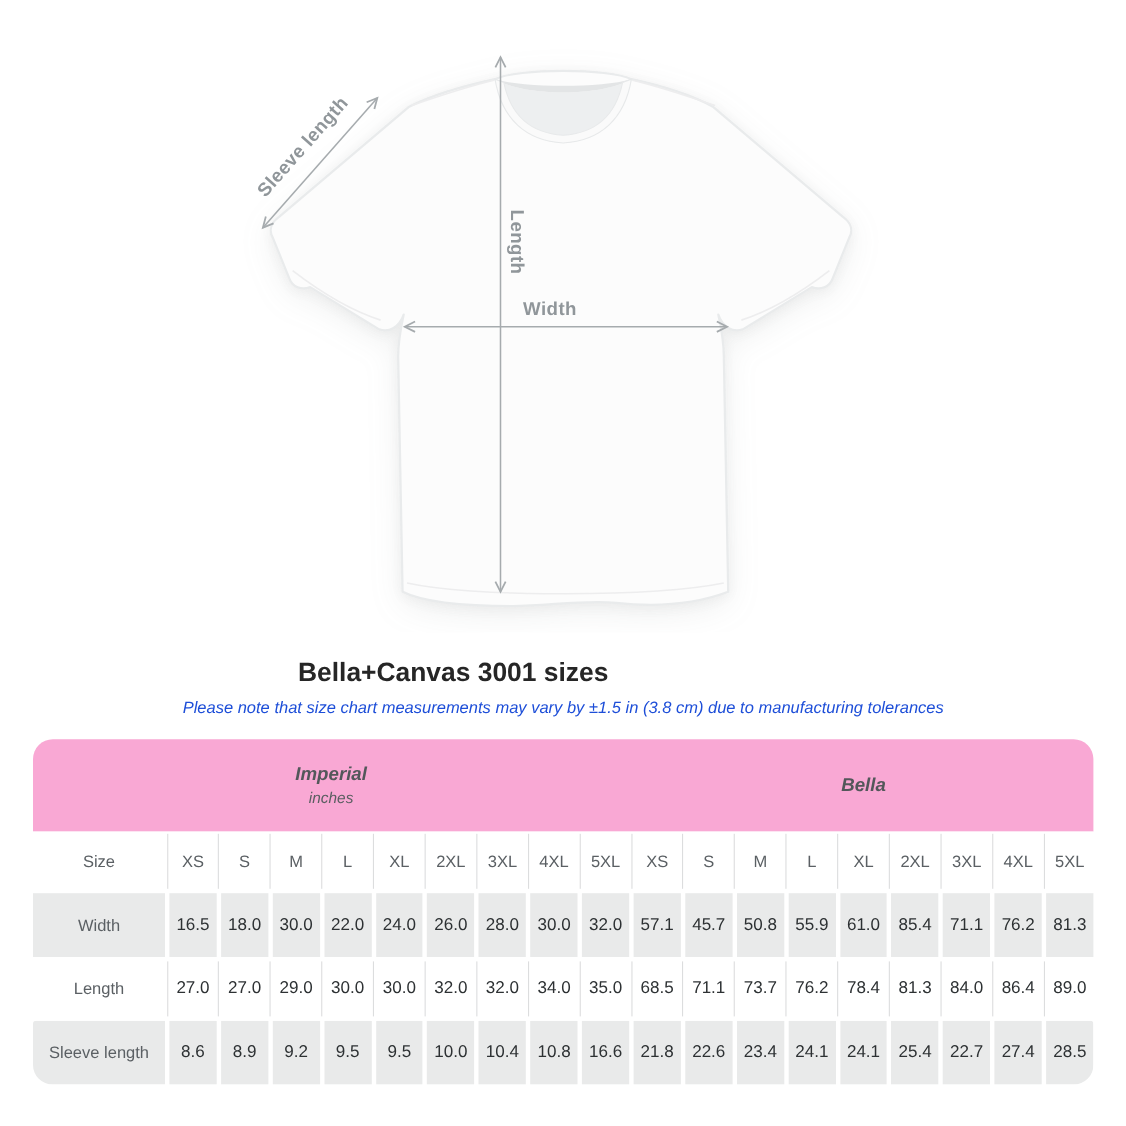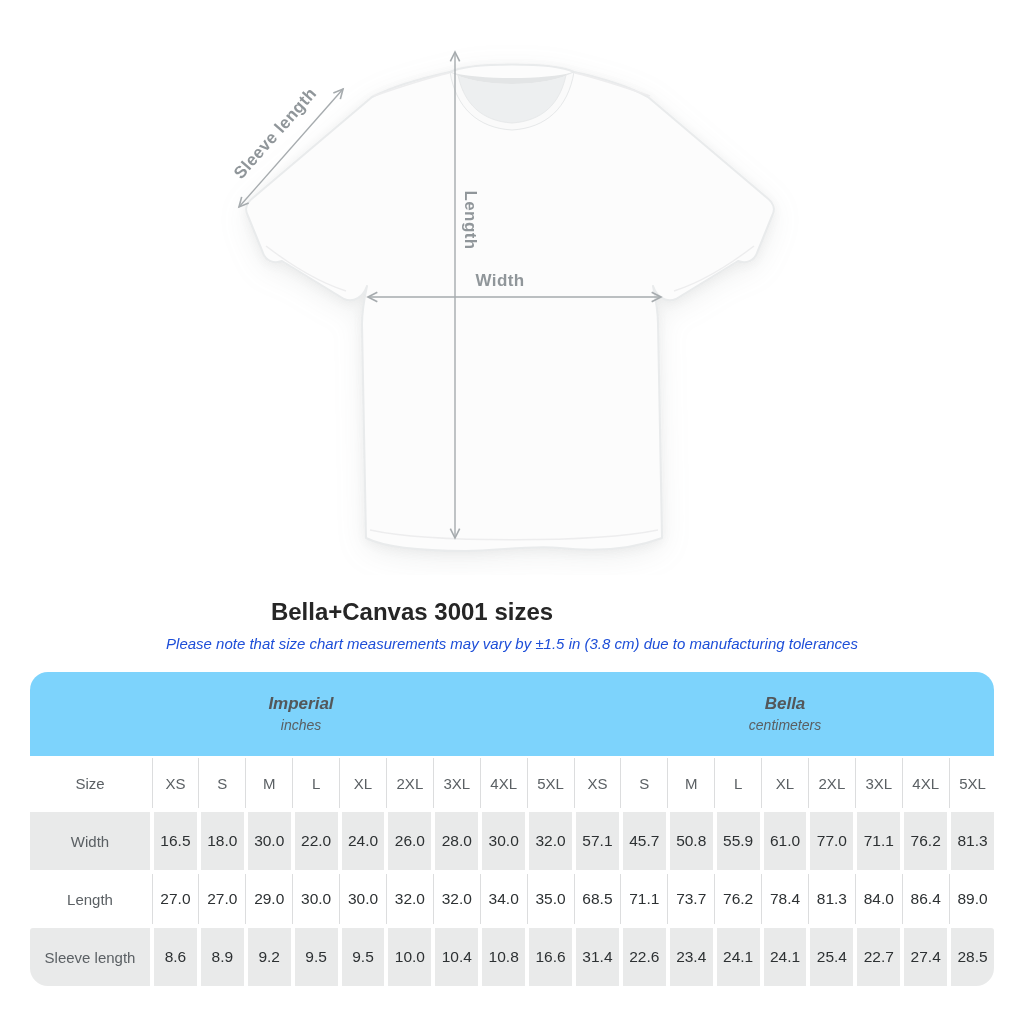--- a/index.html
+++ b/index.html
@@ -14,21 +14,21 @@
   
   .title{position:absolute;top:598px;left:0;width:824px;text-align:center;
          font:700 24px/1.2 "Liberation Sans",sans-serif;color:#262626;}
   .subtitle{position:absolute;top:634px;left:0;width:1024px;text-align:center;
             font:italic 400 15px/1.3 "Liberation Sans",sans-serif;color:#1d4ed8;}
 
   
   .table-area{position:absolute;left:30px;top:672px;width:964px;}
   .grid{display:grid;grid-template-columns:120px repeat(18,1fr);column-gap:4px;}
 
-  .unit-band{height:84px;background:#7dd3fc;border-radius:18px 18px 0 0;align-items:center;}
+  .unit-band{height:84px;background:#f9a8d4;border-radius:18px 18px 0 0;align-items:center;}
   .unit-group{text-align:center;}
   .unit-group.imperial{grid-column:1/11;}
   .unit-group.metric{grid-column:11/20;}
   .unit-label{font:italic 700 17px/1.35 "Liberation Sans",sans-serif;color:#53575a;}
   .unit-sub{font:italic 400 14px/1.35 "Liberation Sans",sans-serif;color:#5a5e61;}
 
   .trow .cell{display:flex;align-items:center;justify-content:center;position:relative;
               font:400 15.5px "Liberation Sans",sans-serif;color:#2d3133;}
   .trow .cell.bold{font-weight:400;color:#5b6064;font-size:15px;}
 
@@ -111,21 +111,20 @@
 
 <div class="table-area">
 
   <div class="grid unit-band">
     <div class="unit-group imperial">
       <div class="unit-label">Imperial</div>
       <div class="unit-sub">inches</div>
     </div>
     <div class="unit-group metric">
       <div class="unit-label">Bella</div>
-      <div class="unit-sub">centimeters</div>
     </div>
   </div>
 
   <div class="grid trow white" id="header-row">
       <div class="cell bold">Size</div>
       <div class="cell bold">XS</div>
       <div class="cell bold">S</div>
       <div class="cell bold">M</div>
       <div class="cell bold">L</div>
       <div class="cell bold">XL</div>
@@ -152,21 +151,21 @@
       <div class="cell">24.0</div>
       <div class="cell">26.0</div>
       <div class="cell">28.0</div>
       <div class="cell">30.0</div>
       <div class="cell">32.0</div>
       <div class="cell">57.1</div>
       <div class="cell">45.7</div>
       <div class="cell">50.8</div>
       <div class="cell">55.9</div>
       <div class="cell">61.0</div>
-      <div class="cell">77.0</div>
+      <div class="cell">85.4</div>
       <div class="cell">71.1</div>
       <div class="cell">76.2</div>
       <div class="cell">81.3</div>
     </div>
   <div class="grid trow white">
       <div class="cell bold">Length</div>
       <div class="cell">27.0</div>
       <div class="cell">27.0</div>
       <div class="cell">29.0</div>
       <div class="cell">30.0</div>
@@ -189,21 +188,21 @@
       <div class="cell bold">Sleeve length</div>
       <div class="cell">8.6</div>
       <div class="cell">8.9</div>
       <div class="cell">9.2</div>
       <div class="cell">9.5</div>
       <div class="cell">9.5</div>
       <div class="cell">10.0</div>
       <div class="cell">10.4</div>
       <div class="cell">10.8</div>
       <div class="cell">16.6</div>
-      <div class="cell">31.4</div>
+      <div class="cell">21.8</div>
       <div class="cell">22.6</div>
       <div class="cell">23.4</div>
       <div class="cell">24.1</div>
       <div class="cell">24.1</div>
       <div class="cell">25.4</div>
       <div class="cell">22.7</div>
       <div class="cell">27.4</div>
       <div class="cell">28.5</div>
     </div>
 </div>

